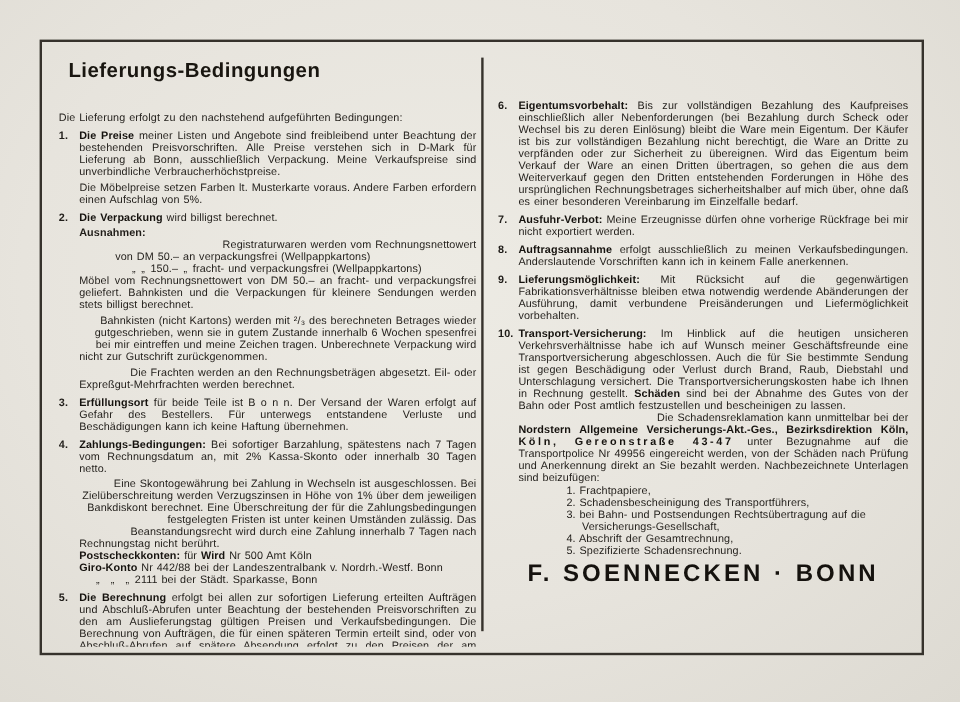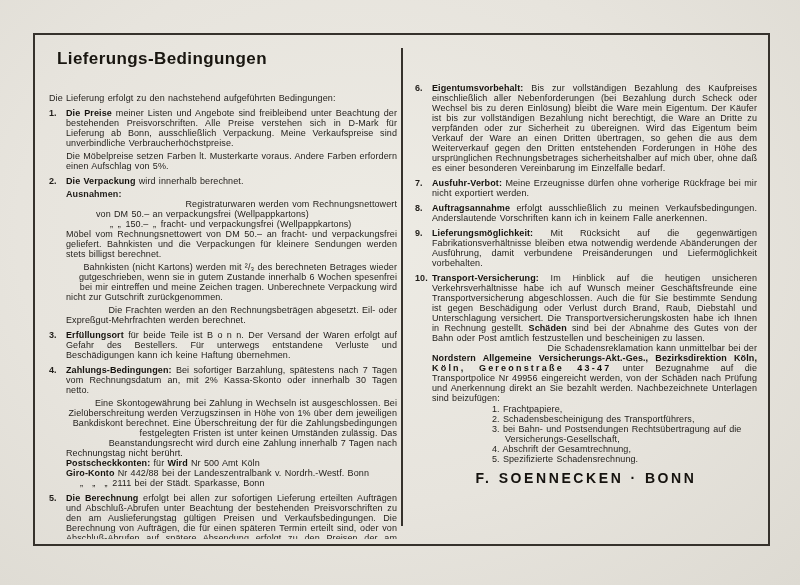--- a/index.html
+++ b/index.html
@@ -47,29 +47,29 @@
   .p { text-align: justify; text-align-last: left; margin: 0; }
   .p + .p, .subp { margin-top: 3px; text-align: right; }
   .item { display: flex; margin-top: 5px; }
   .item .num { flex: none; width: 17px; font-weight: bold; }
   .item .ibody { flex: 1; min-width: 0; }
   b { color: #15120e; }
   .lead { font-weight: bold; }
   .indent1 { padding-left: 30px; }
   .indent2 { padding-left: 44px; }
   .indent3 { padding-left: 14px; }
-  .doclist { margin-left: 60px; margin-top: 1px; }
+  .doclist { margin-left: 40px; margin-top: 1px; }
   .doclist .docitem { padding-left: 13px; text-indent: -13px; }
   .exc { font-weight: bold; margin-top: 3px; }
   .spaced { letter-spacing: 2.2px; font-weight: bold; margin-top: 27px; }
   .signature {
     margin-top: 9px;
     text-align: center;
     font-weight: bold;
-    font-size: 14px;
+    font-size: 20px;
     letter-spacing: 2.6px;
     color: #15120e;
   }
   .line { margin: 0; }
 </style>
 </head>
 <body>
 
 <div class="frame">
   <div class="divider"></div>
@@ -83,21 +83,21 @@
       <span class="num">1.</span>
       <div class="ibody">
         <p class="p"><b class="lead">Die Preise</b> <span>meiner Listen und Angebote sind freibleibend unter Beachtung der bestehenden Preisvorschriften. Alle Preise verstehen sich in D-Mark für Lieferung ab Bonn, ausschließlich Verpackung. Meine Verkaufspreise sind unverbindliche Verbraucherhöchstpreise.</span></p>
         <p class="p subp">Die Möbelpreise setzen Farben lt. Musterkarte voraus. Andere Farben erfordern einen Aufschlag von 5%.</p>
       </div>
     </div>
 
     <div class="item">
       <span class="num">2.</span>
       <div class="ibody">
-        <p class="p"><b class="lead">Die Verpackung</b> <span>wird innerhalb berechnet.</span></p>
+        <p class="p"><b class="lead">Die Verpackung</b> <span>wird billigst berechnet.</span></p>
         <div class="exc">Ausnahmen:</div>
         <div class="line subp">Registraturwaren werden vom Rechnungsnettowert</div>
         <div class="line indent1">von DM 50.– an verpackungsfrei (Wellpappkartons)</div>
         <div class="line indent2">„ „ 150.– „ fracht- und verpackungsfrei (Wellpappkartons)</div>
         <p class="p">Möbel vom Rechnungsnettowert von DM 50.– an fracht- und verpackungsfrei geliefert. Bahnkisten und die Verpackungen für kleinere Sendungen werden stets billigst berechnet.</p>
         <p class="p subp">Bahnkisten (nicht Kartons) werden mit ²/₃ des berechneten Betrages wieder gutgeschrieben, wenn sie in gutem Zustande innerhalb 6 Wochen spesenfrei bei mir eintreffen und meine Zeichen tragen. Unberechnete Verpackung wird nicht zur Gutschrift zurückgenommen.</p>
         <p class="p subp">Die Frachten werden an den Rechnungsbeträgen abgesetzt. Eil- oder Expreßgut-Mehrfrachten werden berechnet.</p>
       </div>
     </div>
 

